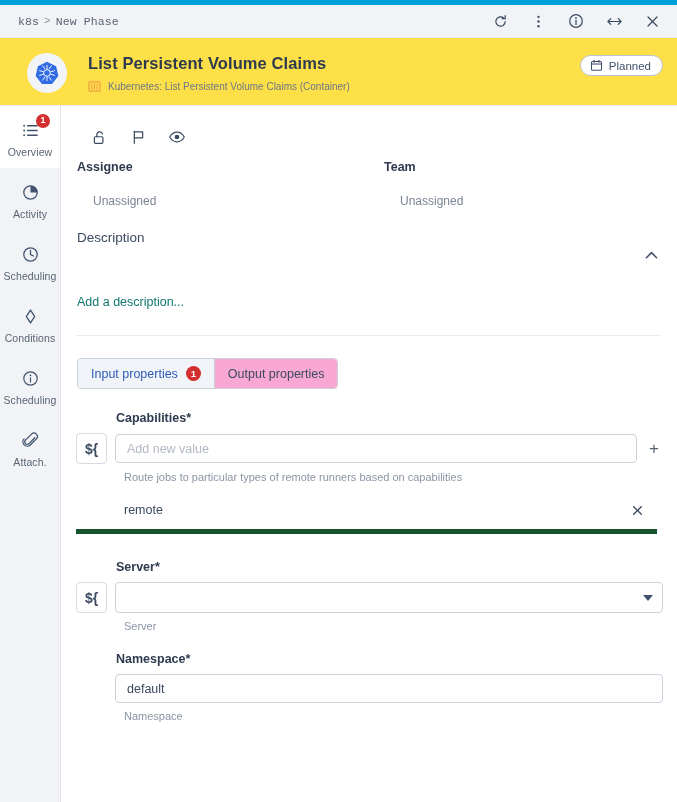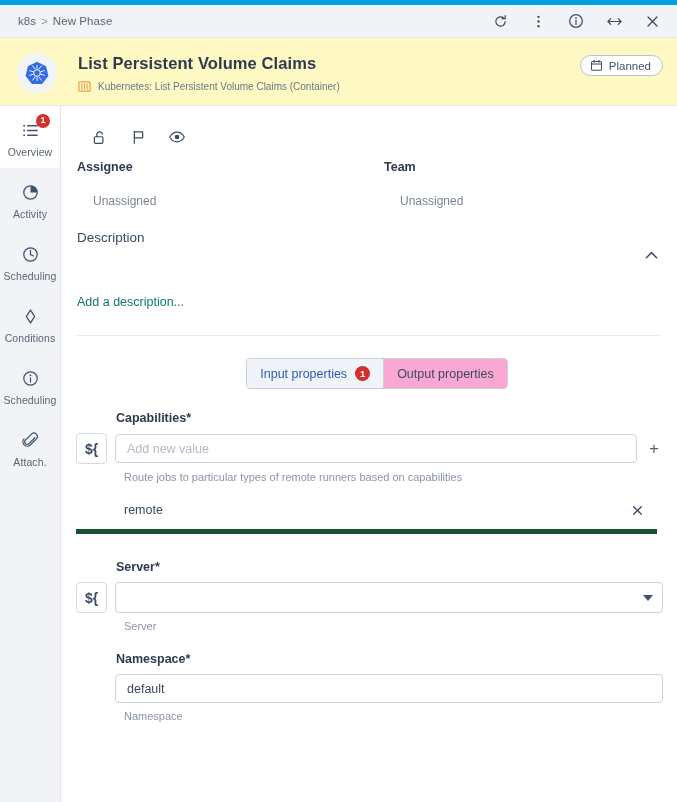--- a/index.html
+++ b/index.html
@@ -37,20 +37,21 @@
     border-bottom: 1px solid #e4e8ee;
   }
   .breadcrumb {
     font-size: 11.5px;
     color: #5a6574;
     letter-spacing: .1px;
     display: flex;
     align-items: center;
     gap: 5px;
     white-space: nowrap;
+    font-family: Liberation Mono, monospace;
   }
   .breadcrumb .crumb { color: #5a6574; }
   .breadcrumb .sep { color: #8a94a3; font-size: 11px; }
 
   .win-actions {
     margin-left: auto;
     display: flex;
     align-items: center;
     gap: 20px;
     padding-right: 6px;
@@ -60,22 +61,22 @@
     display: flex; align-items: center; justify-content: center;
     color: #3b4a61;
     cursor: pointer;
   }
   .win-actions svg { display: block; }
 
   
   .title-block {
     display: flex;
     align-items: flex-start;
-    padding: 14px 14px 12px 14px;
-    background: #fef9c3;
+    padding: 14px 14px 12px 24px;
+    background: #fde047;
     min-height: 56px;
   }
   .k8s-logo-wrap {
     width: 40px; height: 40px;
     border-radius: 50%;
     background: #f2f4f7;
     display: flex; align-items: center; justify-content: center;
     flex: 0 0 40px;
     margin-left: 3px;
     margin-top: 1px;
@@ -254,21 +255,20 @@
     padding-left: 1px;
   }
   .desc-divider {
     margin-top: 26px;
     border-bottom: 1px solid #e7eaef;
   }
 
   
   .tabs-wrap {
     padding: 22px 0 0 16px;
-    text-align: center;
   }
   .tabs {
     display: inline-flex;
     border: 1px solid #c9d0da;
     border-radius: 4px;
     overflow: hidden;
     background: #ffffff;
   }
   .tab {
     display: flex;

